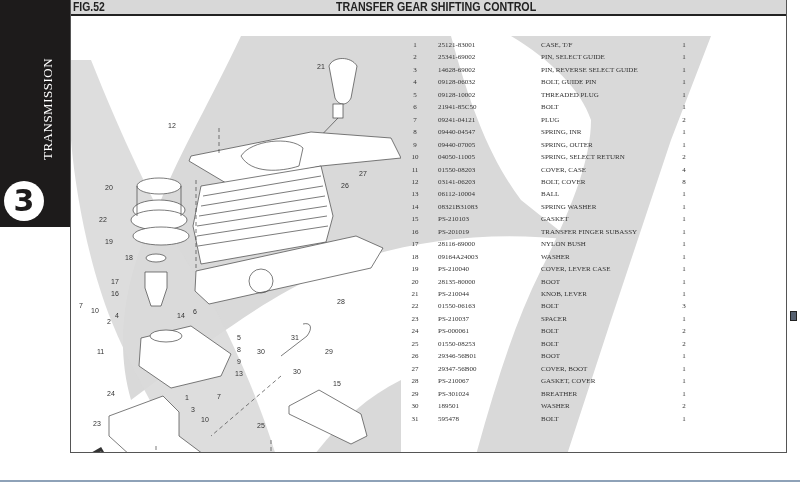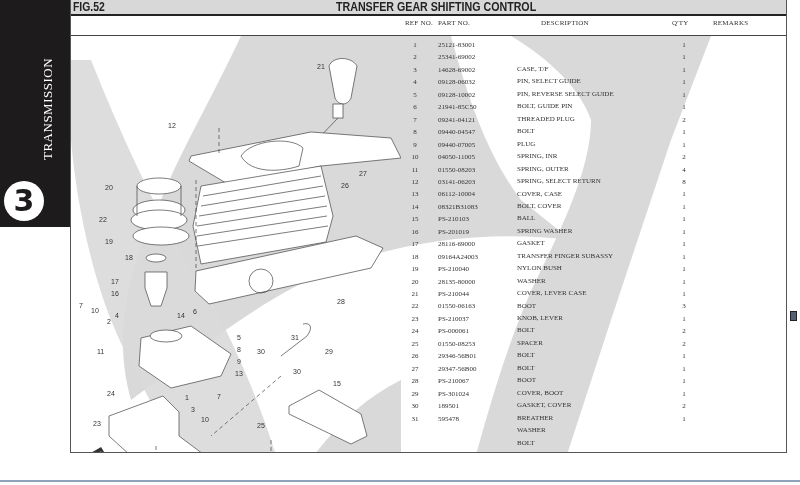--- a/index.html
+++ b/index.html
@@ -14,21 +14,21 @@
   .fig-title { position:absolute; left:265px; top:-1px; font-family:"Liberation Sans", sans-serif; font-weight:bold; font-size:13px; color:#222; transform:scaleX(0.82); transform-origin:0 0; white-space:nowrap; }
   .header-row { position:absolute; left:0; top:16px; width:100%; height:19px; border-bottom:1px solid #444; }
   .hcell { position:absolute; top:3px; font-size:7px; color:#333; letter-spacing:0.2px; }
   .bg-shape { position:absolute; left:0; top:0; }
   .diagram { position:absolute; left:0; top:36px; }
   .table-rows { position:absolute; left:0; top:36px; width:100%; }
   .row { position:absolute; left:0; height:12.5px; width:100%; font-size:7px; color:#333; }
   .row span { position:absolute; top:1px; white-space:nowrap; }
   .c-ref { left:334px; width:20px; text-align:center; }
   .c-part { left:367px; }
-  .c-desc { left:446px;margin-top:24px; }
+  .c-desc { left:470px; }
   .c-qty { left:608px; width:10px; text-align:center; }
   .scroll-indicator { position:absolute; left:790px; top:311px; width:5px; height:8px; background:#556070; border:1px solid #222; }
   .bottom-line { position:absolute; left:0; top:480px; width:800px; height:2px; background:#8ea2b8; }
   .callout { font-family:"Liberation Sans", sans-serif; font-size:7px; fill:#333; }
 </style>
 </head>
 <body>
 
 <div class="sidebar">
   <div class="sidebar-text">TRANSMISSION</div>
@@ -45,27 +45,20 @@
     <path d="M0 60 L20 60 C60 160 100 240 140 300 C160 340 190 400 210 473 L120 473 C90 420 60 370 40 320 C20 270 5 200 0 140 Z" fill="#d9d9d9" opacity="0.9"></path>
     <path d="M230 473 C260 430 290 400 330 380 L330 473 Z" fill="#d9d9d9"></path>
     <path d="M650 36 L717 36 L717 473 L640 473 C660 400 690 320 700 250 C705 180 690 110 650 36 Z" fill="#ffffff"></path>
   </svg>
 
   <div class="title-bar">
     <span class="fig-label">FIG.52</span>
     <span class="fig-title">TRANSFER GEAR SHIFTING CONTROL</span>
   </div>
 
-  <div class="header-row">
-    <span class="hcell" style="left:334px">REF NO.</span>
-    <span class="hcell" style="left:367px">PART NO.</span>
-    <span class="hcell" style="left:470px">DESCRIPTION</span>
-    <span class="hcell" style="left:601px">Q'TY</span>
-    <span class="hcell" style="left:642px">REMARKS</span>
-  </div>
 
   <svg class="diagram" width="330" height="437" viewBox="0 0 330 437" stroke="#444" fill="#fff" stroke-width="0.7">
 
     <g>
       <path d="M258 30 C262 20 280 20 286 30 L280 62 C276 70 268 70 264 62 Z"></path>
       <rect x="262" y="68" width="10" height="14"></rect>
       <line x1="267" y1="82" x2="240" y2="110"></line>
     </g>
 
     <g>

